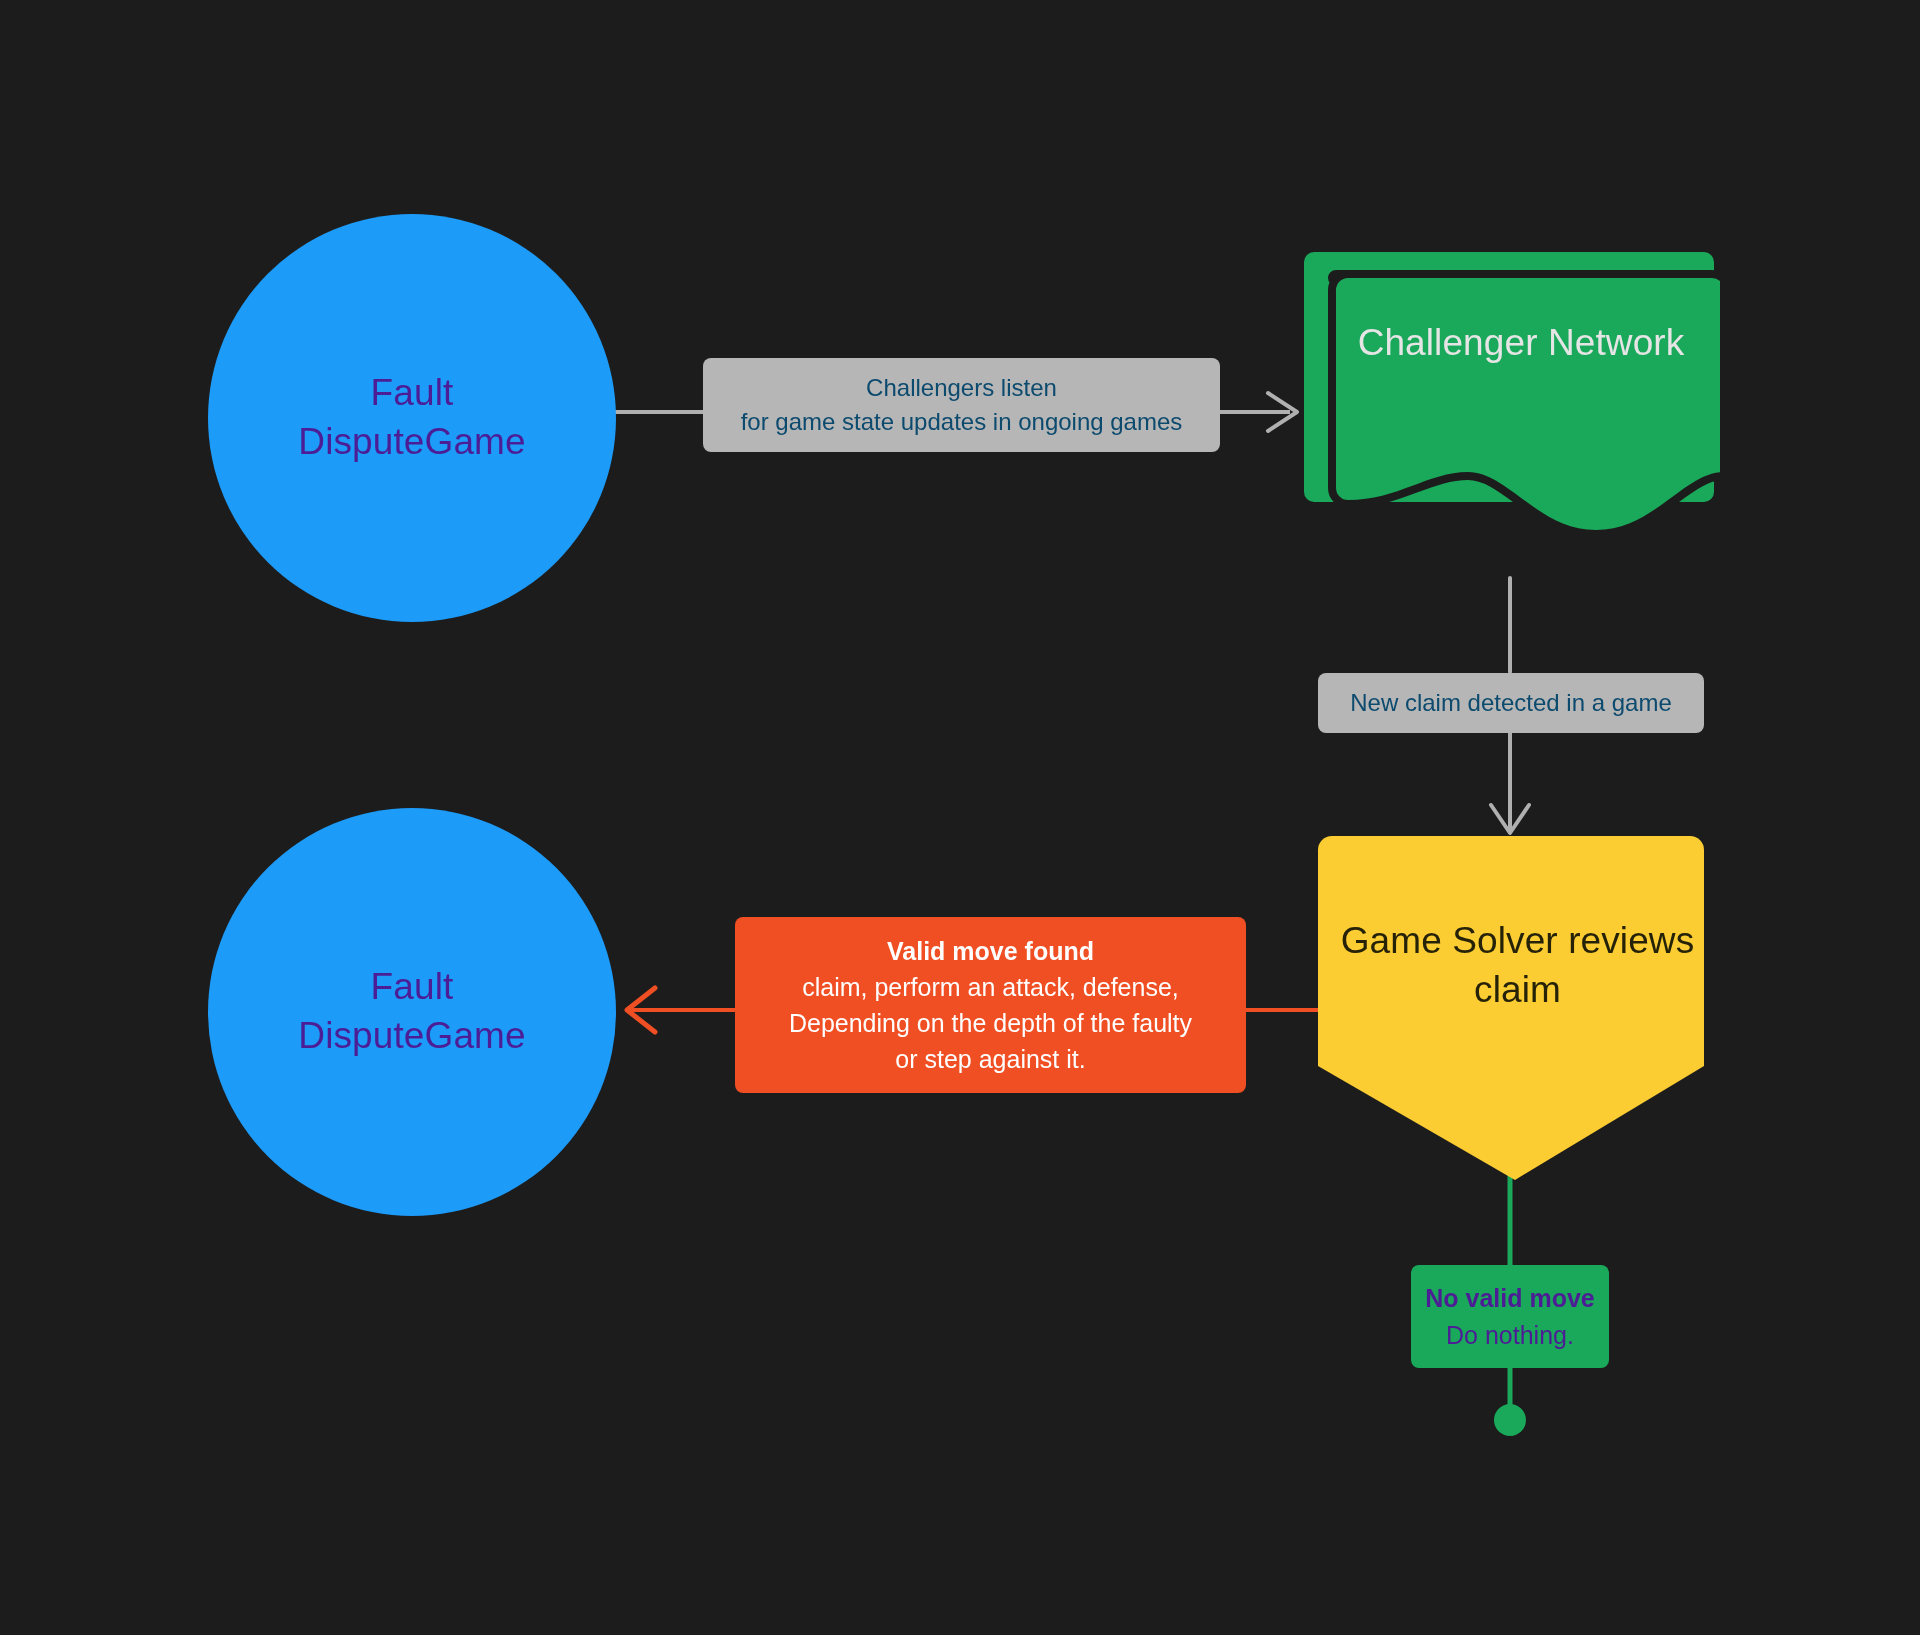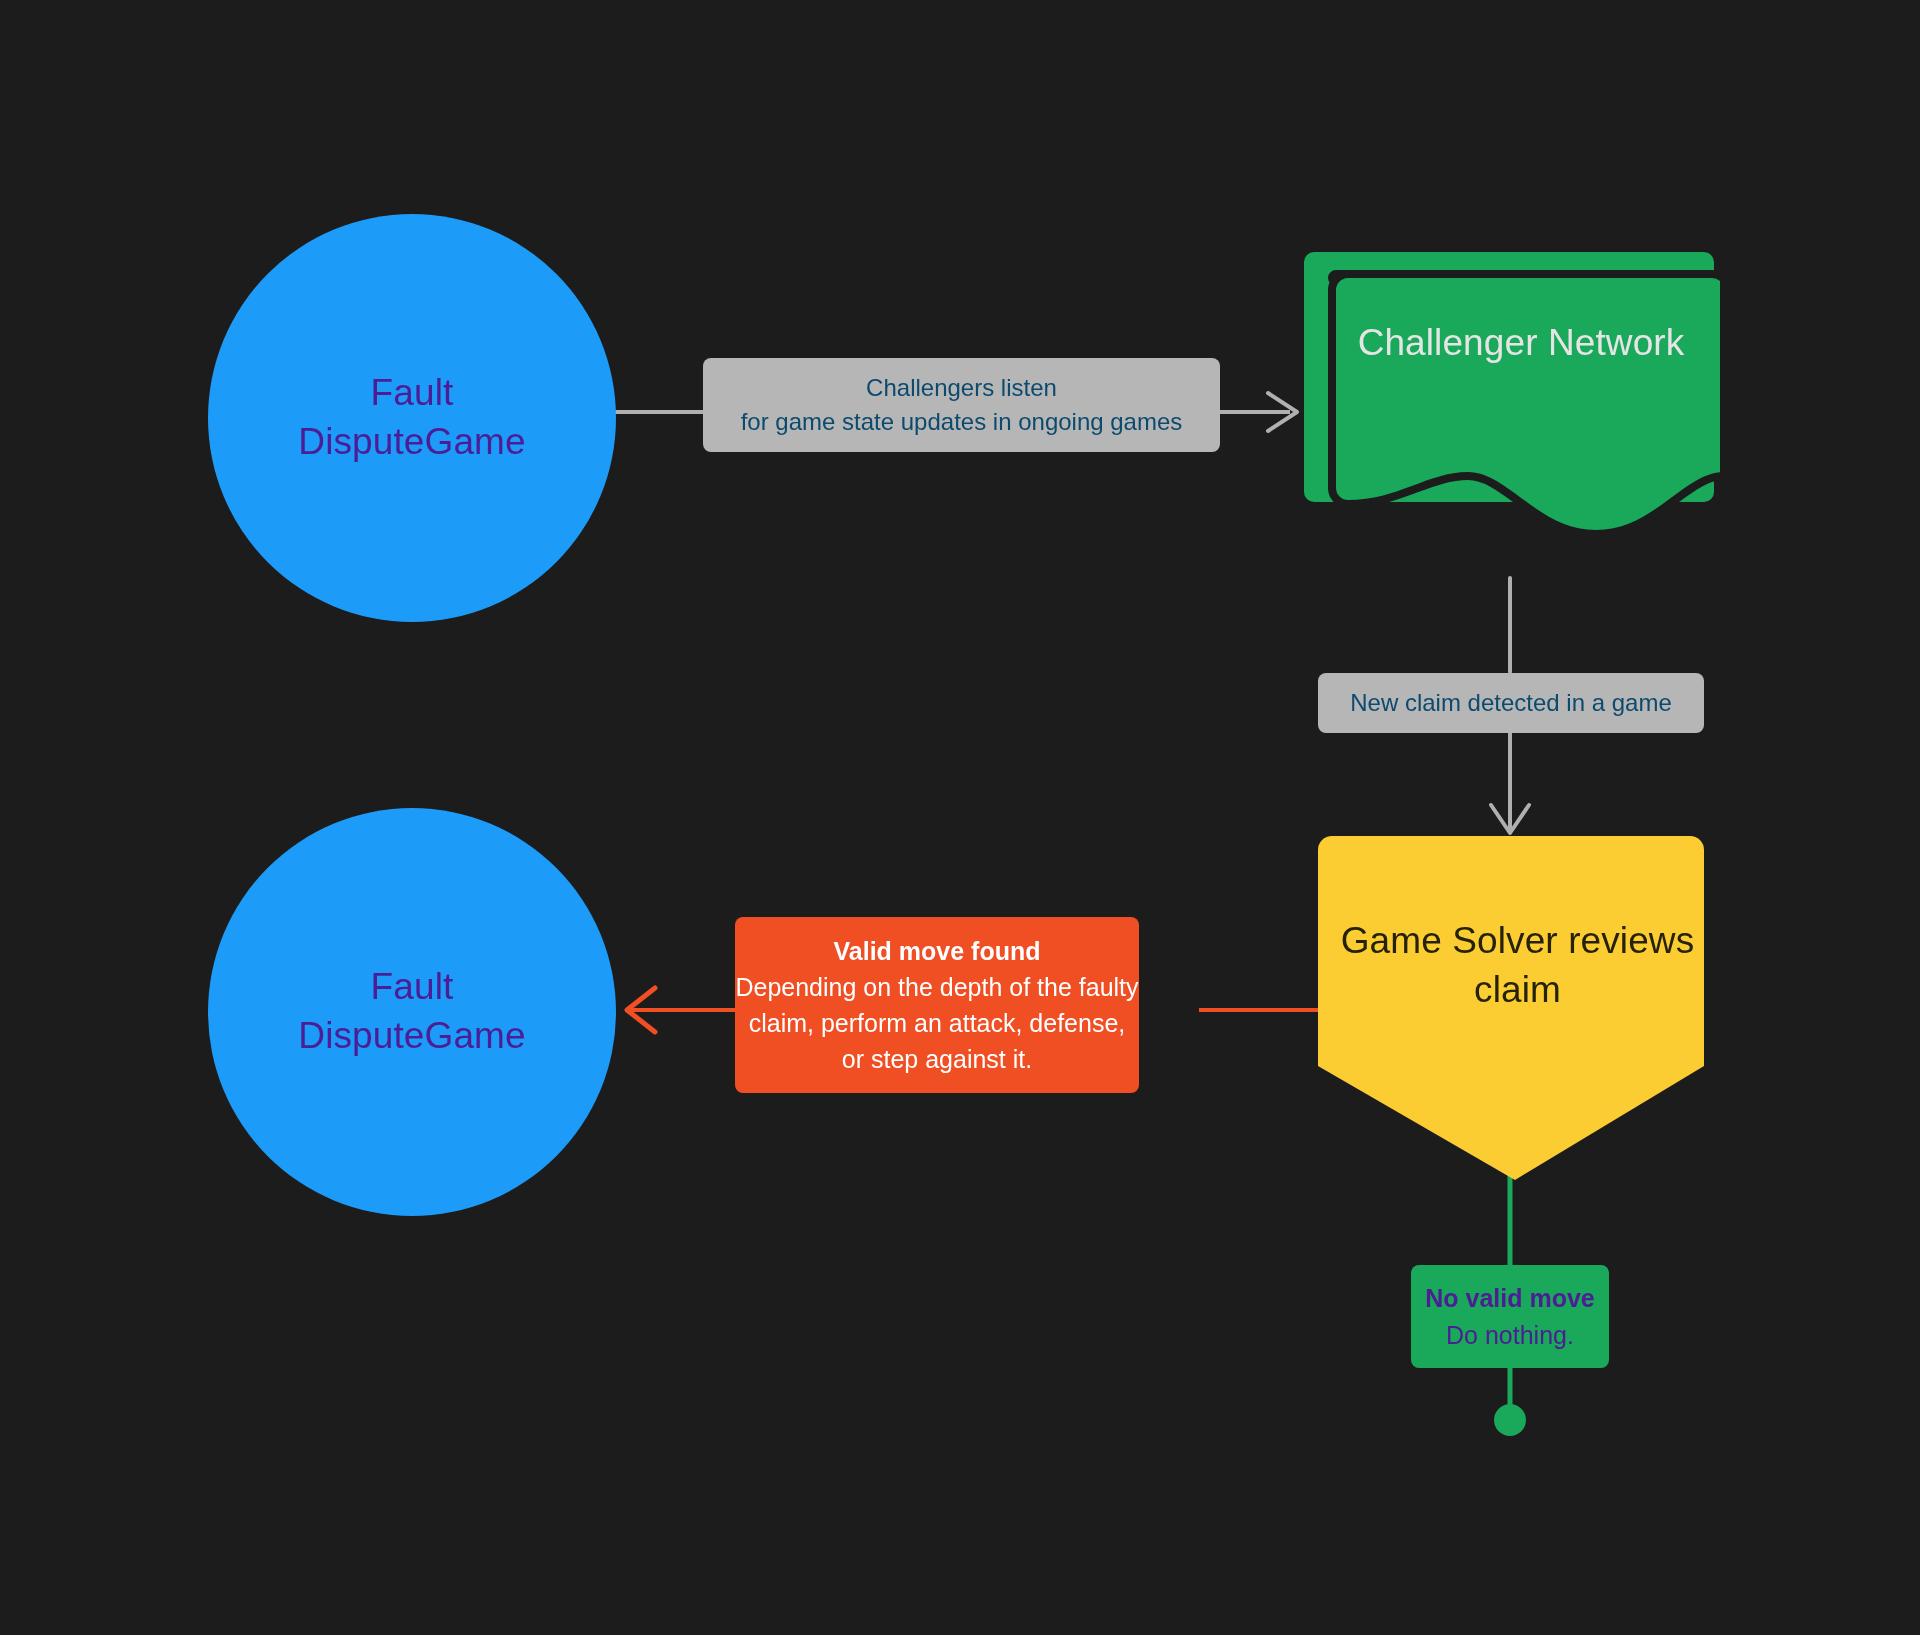--- a/index.html
+++ b/index.html
@@ -186,24 +186,24 @@
 
   <div class="edge-label gray" style="left:703px; top:358px; width:517px;">
     <span class="ln">Challengers listen</span>
     <span class="ln">for game state updates in ongoing games</span>
   </div>
 
   <div class="edge-label gray" style="left:1318px; top:673px; width:386px;">
     <span class="ln">New claim detected in a game</span>
   </div>
 
-  <div class="edge-label orange" style="left:735px; top:917px; width:404px;">
+  <div class="edge-label orange" style="left:735px; top:917px; width:511px;">
     <span class="ln strong">Valid move found</span>
+    <span class="ln">claim, perform an attack, defense,</span>
     <span class="ln">Depending on the depth of the faulty</span>
-    <span class="ln">claim, perform an attack, defense,</span>
     <span class="ln">or step against it.</span>
   </div>
 
   <div class="edge-label green" style="left:1411px; top:1265px; width:198px;">
     <span class="ln strong">No valid move</span>
     <span class="ln">Do nothing.</span>
   </div>
 
 </div>
 

